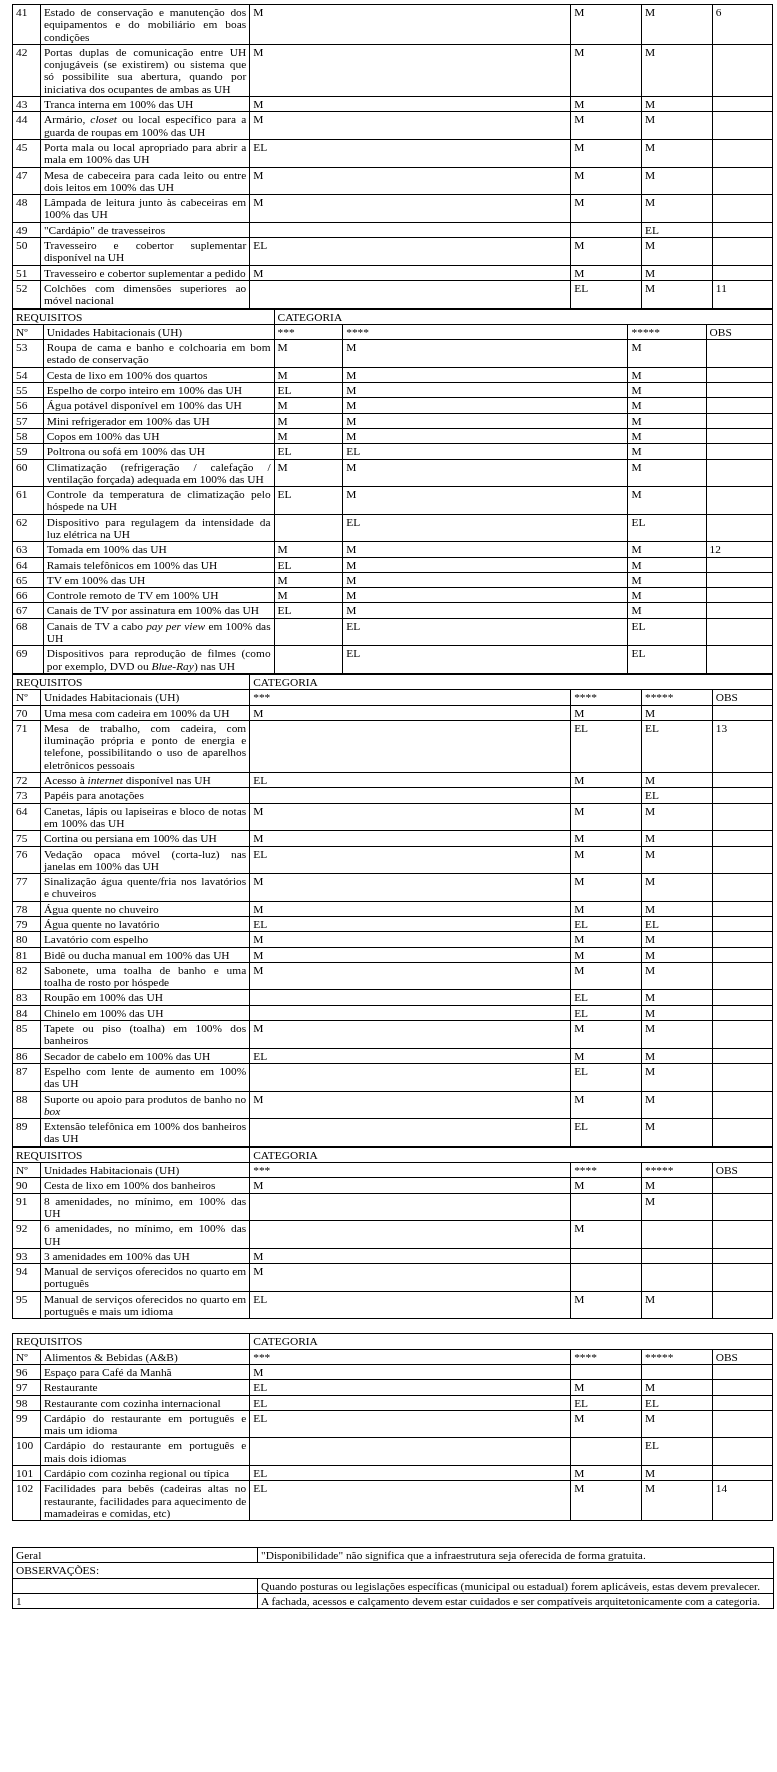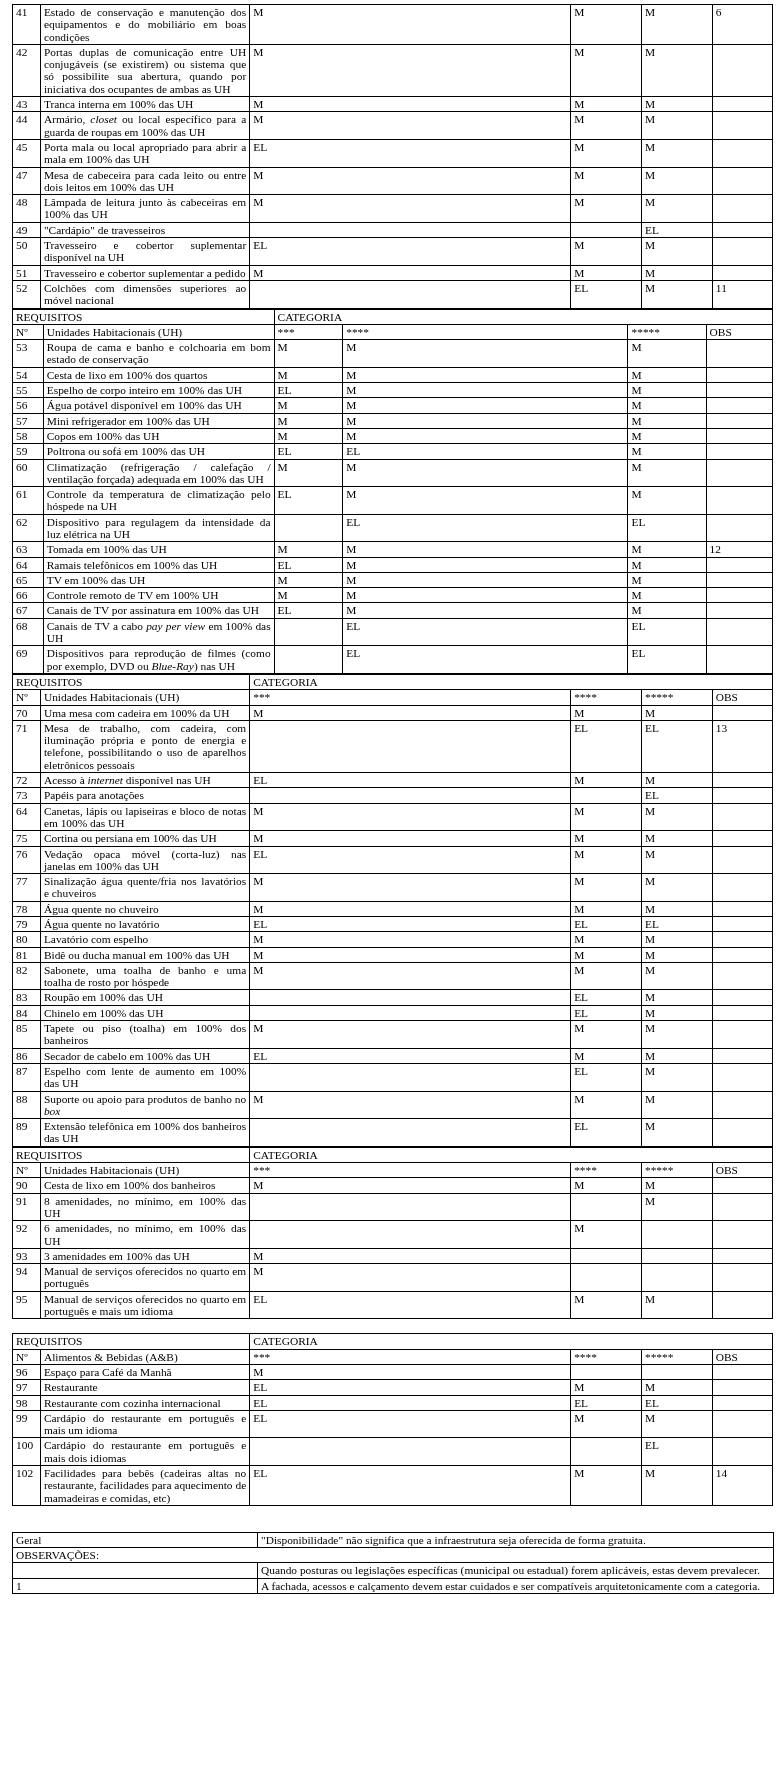--- a/index.html
+++ b/index.html
@@ -625,20 +625,28 @@
       </tr>
       <tr>
         <td class="num">100</td>
         <td class="desc jfy">Cardápio do restaurante em português e mais dois idiomas</td>
         <td class="c12"></td>
         <td class="c3"></td>
         <td class="c4">EL</td>
         <td class="obs"></td>
       </tr>
       <tr>
+        <td class="num">101</td>
+        <td class="desc">Cardápio com cozinha regional ou típica</td>
+        <td class="c12">EL</td>
+        <td class="c3">M</td>
+        <td class="c4">M</td>
+        <td class="obs"></td>
+      </tr>
+      <tr>
         <td class="num">102</td>
         <td class="desc jfy">Facilidades para bebês (cadeiras altas no restaurante, facilidades para aquecimento de mamadeiras e comidas, etc)</td>
         <td class="c12">EL</td>
         <td class="c3">M</td>
         <td class="c4">M</td>
         <td class="obs">14</td>
       </tr>
     </tbody>
   </table>
 

